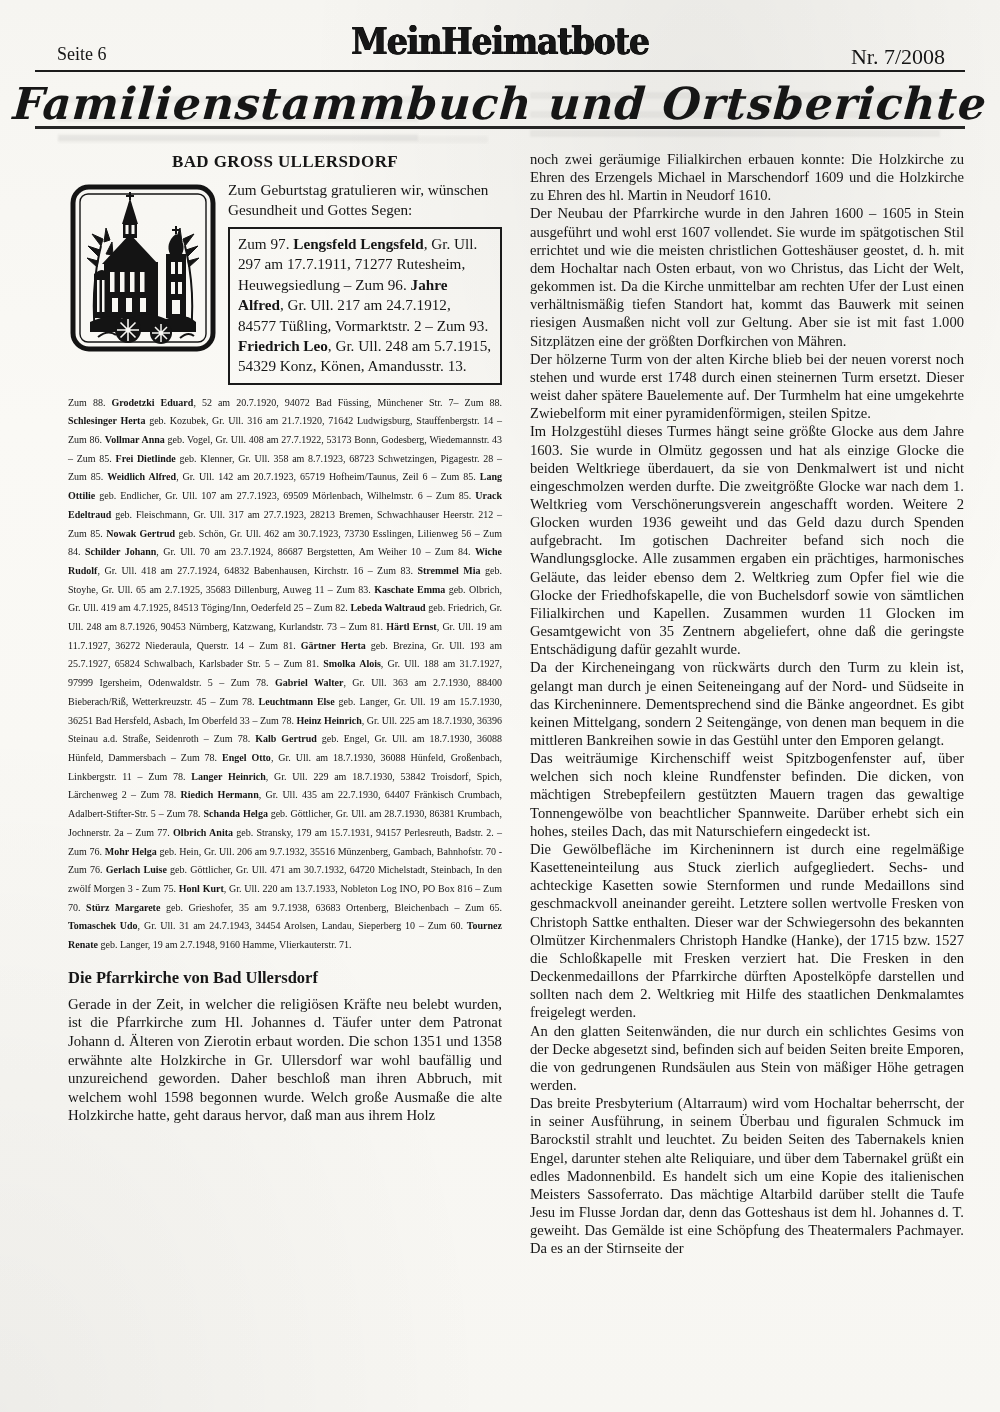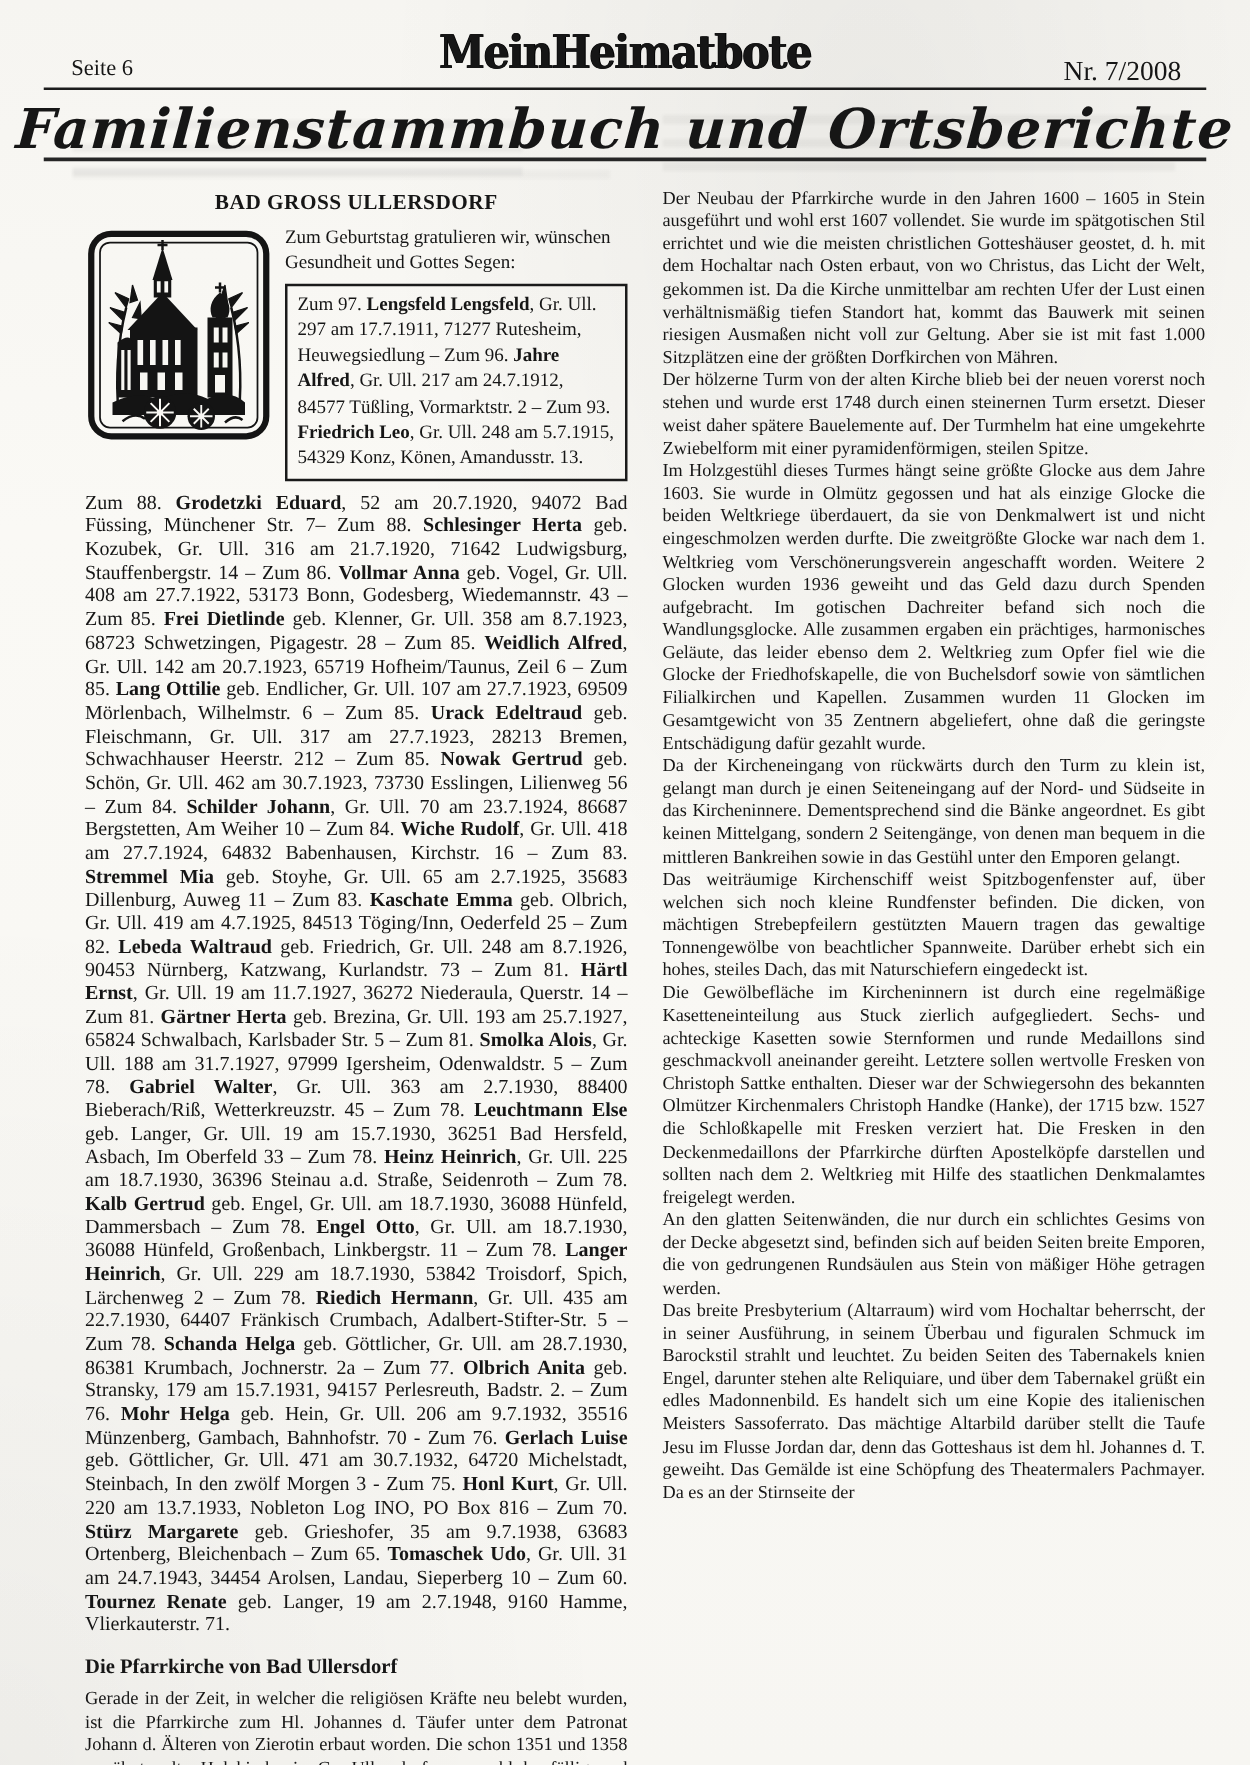--- a/index.html
+++ b/index.html
@@ -38,21 +38,21 @@
   }
 
   .columns{position:absolute;left:68px;top:150px;width:896px;display:flex;gap:28px;}
   .col{width:441px;}
 
   .town-heading{margin:2px 0 8px;text-align:center;font-size:17px;font-weight:bold;letter-spacing:.4px;}
   .figure{float:left;width:150px;height:172px;margin:2px 10px 6px 0;}
   .figure svg{display:block;width:150px;height:172px;}
   .intro{margin:0 0 7px;font-size:15.2px;line-height:1.32;}
   .gratbox{overflow:hidden;border:2px solid #1a1a1a;padding:5px 8px 6px;font-size:15.2px;line-height:1.34;}
-  .birthdays{clear:both;margin:9px 0 0;text-align:justify;font-size:16px;line-height:18.7px;hyphens:auto;}
+  .birthdays{clear:both;margin:9px 0 0;text-align:justify;font-size:10px;line-height:18.7px;hyphens:auto;}
   .birthdays b,.gratbox b{font-weight:bold;}
   .church-heading{margin:13px 0 7px;text-align:left;font-size:16.5px;font-weight:bold;}
   .church-para{margin:0;text-align:justify;font-size:14.8px;line-height:18.6px;hyphens:auto;}
 
   .right-col .para{margin:0;text-align:justify;font-size:14.6px;line-height:18.15px;hyphens:auto;}
 </style>
 </head>
 <body>
 
 <div class="page">
@@ -152,20 +152,21 @@
 
       <div class="gratbox">Zum 97. <b>Lengsfeld Lengsfeld</b>, Gr. Ull. 297 am 17.7.1911, 71277 Rutesheim, Heuwegsiedlung – Zum 96. <b>Jahre Alfred</b>, Gr. Ull. 217 am 24.7.1912, 84577 Tüßling, Vormarktstr. 2 – Zum 93. <b>Friedrich Leo</b>, Gr. Ull. 248 am 5.7.1915, 54329 Konz, Könen, Amandusstr. 13.</div>
 
       <p class="birthdays">Zum 88. <b>Grodetzki Eduard</b>, 52 am 20.7.1920, 94072 Bad Füssing, Münchener Str. 7– Zum 88. <b>Schlesinger Herta</b> geb. Kozubek, Gr. Ull. 316 am 21.7.1920, 71642 Ludwigsburg, Stauffenbergstr. 14 – Zum 86. <b>Vollmar Anna</b> geb. Vogel, Gr. Ull. 408 am 27.7.1922, 53173 Bonn, Godesberg, Wiedemannstr. 43 – Zum 85. <b>Frei Dietlinde</b> geb. Klenner, Gr. Ull. 358 am 8.7.1923, 68723 Schwetzingen, Pigagestr. 28 – Zum 85. <b>Weidlich Alfred</b>, Gr. Ull. 142 am 20.7.1923, 65719 Hofheim/Taunus, Zeil 6 – Zum 85. <b>Lang Ottilie</b> geb. Endlicher, Gr. Ull. 107 am 27.7.1923, 69509 Mörlenbach, Wilhelmstr. 6 – Zum 85. <b>Urack Edeltraud</b> geb. Fleischmann, Gr. Ull. 317 am 27.7.1923, 28213 Bremen, Schwachhauser Heerstr. 212 – Zum 85. <b>Nowak Gertrud</b> geb. Schön, Gr. Ull. 462 am 30.7.1923, 73730 Esslingen, Lilienweg 56 – Zum 84. <b>Schilder Johann</b>, Gr. Ull. 70 am 23.7.1924, 86687 Bergstetten, Am Weiher 10 – Zum 84. <b>Wiche Rudolf</b>, Gr. Ull. 418 am 27.7.1924, 64832 Babenhausen, Kirchstr. 16 – Zum 83. <b>Stremmel Mia</b> geb. Stoyhe, Gr. Ull. 65 am 2.7.1925, 35683 Dillenburg, Auweg 11 – Zum 83. <b>Kaschate Emma</b> geb. Olbrich, Gr. Ull. 419 am 4.7.1925, 84513 Töging/Inn, Oederfeld 25 – Zum 82. <b>Lebeda Waltraud</b> geb. Friedrich, Gr. Ull. 248 am 8.7.1926, 90453 Nürnberg, Katzwang, Kurlandstr. 73 – Zum 81. <b>Härtl Ernst</b>, Gr. Ull. 19 am 11.7.1927, 36272 Niederaula, Querstr. 14 – Zum 81. <b>Gärtner Herta</b> geb. Brezina, Gr. Ull. 193 am 25.7.1927, 65824 Schwalbach, Karlsbader Str. 5 – Zum 81. <b>Smolka Alois</b>, Gr. Ull. 188 am 31.7.1927, 97999 Igersheim, Odenwaldstr. 5 – Zum 78. <b>Gabriel Walter</b>, Gr. Ull. 363 am 2.7.1930, 88400 Bieberach/Riß, Wetterkreuzstr. 45 – Zum 78. <b>Leuchtmann Else</b> geb. Langer, Gr. Ull. 19 am 15.7.1930, 36251 Bad Hersfeld, Asbach, Im Oberfeld 33 – Zum 78. <b>Heinz Heinrich</b>, Gr. Ull. 225 am 18.7.1930, 36396 Steinau a.d. Straße, Seidenroth – Zum 78. <b>Kalb Gertrud</b> geb. Engel, Gr. Ull. am 18.7.1930, 36088 Hünfeld, Dammersbach – Zum 78. <b>Engel Otto</b>, Gr. Ull. am 18.7.1930, 36088 Hünfeld, Großenbach, Linkbergstr. 11 – Zum 78. <b>Langer Heinrich</b>, Gr. Ull. 229 am 18.7.1930, 53842 Troisdorf, Spich, Lärchenweg 2 – Zum 78. <b>Riedich Hermann</b>, Gr. Ull. 435 am 22.7.1930, 64407 Fränkisch Crumbach, Adalbert-Stifter-Str. 5 – Zum 78. <b>Schanda Helga</b> geb. Göttlicher, Gr. Ull. am 28.7.1930, 86381 Krumbach, Jochnerstr. 2a – Zum 77. <b>Olbrich Anita</b> geb. Stransky, 179 am 15.7.1931, 94157 Perlesreuth, Badstr. 2. – Zum 76. <b>Mohr Helga</b> geb. Hein, Gr. Ull. 206 am 9.7.1932, 35516 Münzenberg, Gambach, Bahnhofstr. 70 - Zum 76. <b>Gerlach Luise</b> geb. Göttlicher, Gr. Ull. 471 am 30.7.1932, 64720 Michelstadt, Steinbach, In den zwölf Morgen 3 - Zum 75. <b>Honl Kurt</b>, Gr. Ull. 220 am 13.7.1933, Nobleton Log INO, PO Box 816 – Zum 70. <b>Stürz Margarete</b> geb. Grieshofer, 35 am 9.7.1938, 63683 Ortenberg, Bleichenbach – Zum 65. <b>Tomaschek Udo</b>, Gr. Ull. 31 am 24.7.1943, 34454 Arolsen, Landau, Sieperberg 10 – Zum 60. <b>Tournez Renate</b> geb. Langer, 19 am 2.7.1948, 9160 Hamme, Vlierkauterstr. 71.</p>
 
       <h3 class="church-heading">Die Pfarrkirche von Bad Ullersdorf</h3>
       <p class="church-para">Gerade in der Zeit, in welcher die religiösen Kräfte neu belebt wurden, ist die Pfarrkirche zum Hl. Johannes d. Täufer unter dem Patronat Johann d. Älteren von Zierotin erbaut worden. Die schon 1351 und 1358 erwähnte alte Holzkirche in Gr. Ullersdorf war wohl baufällig und unzureichend geworden. Daher beschloß man ihren Abbruch, mit welchem wohl 1598 begonnen wurde. Welch große Ausmaße die alte Holzkirche hatte, geht daraus hervor, daß man aus ihrem Holz</p>
     </div>
 
     <div class="col right-col">
+        <p class="para">noch zwei geräumige Filialkirchen erbauen konnte: Die Holzkirche zu Ehren des Erzengels Michael in Marschendorf 1609 und die Holzkirche zu Ehren des hl. Martin in Neudorf 1610.</p>
         <p class="para">Der Neubau der Pfarrkirche wurde in den Jahren 1600 – 1605 in Stein ausgeführt und wohl erst 1607 vollendet. Sie wurde im spätgotischen Stil errichtet und wie die meisten christlichen Gotteshäuser geostet, d. h. mit dem Hochaltar nach Osten erbaut, von wo Christus, das Licht der Welt, gekommen ist. Da die Kirche unmittelbar am rechten Ufer der Lust einen verhältnismäßig tiefen Standort hat, kommt das Bauwerk mit seinen riesigen Ausmaßen nicht voll zur Geltung. Aber sie ist mit fast 1.000 Sitzplätzen eine der größten Dorfkirchen von Mähren.</p>
         <p class="para">Der hölzerne Turm von der alten Kirche blieb bei der neuen vorerst noch stehen und wurde erst 1748 durch einen steinernen Turm ersetzt. Dieser weist daher spätere Bauelemente auf. Der Turmhelm hat eine umgekehrte Zwiebelform mit einer pyramidenförmigen, steilen Spitze.</p>
         <p class="para">Im Holzgestühl dieses Turmes hängt seine größte Glocke aus dem Jahre 1603. Sie wurde in Olmütz gegossen und hat als einzige Glocke die beiden Weltkriege überdauert, da sie von Denkmalwert ist und nicht eingeschmolzen werden durfte. Die zweitgrößte Glocke war nach dem 1. Weltkrieg vom Verschönerungsverein angeschafft worden. Weitere 2 Glocken wurden 1936 geweiht und das Geld dazu durch Spenden aufgebracht. Im gotischen Dachreiter befand sich noch die Wandlungsglocke. Alle zusammen ergaben ein prächtiges, harmonisches Geläute, das leider ebenso dem 2. Weltkrieg zum Opfer fiel wie die Glocke der Friedhofskapelle, die von Buchelsdorf sowie von sämtlichen Filialkirchen und Kapellen. Zusammen wurden 11 Glocken im Gesamtgewicht von 35 Zentnern abgeliefert, ohne daß die geringste Entschädigung dafür gezahlt wurde.</p>
         <p class="para">Da der Kircheneingang von rückwärts durch den Turm zu klein ist, gelangt man durch je einen Seiteneingang auf der Nord- und Südseite in das Kircheninnere. Dementsprechend sind die Bänke angeordnet. Es gibt keinen Mittelgang, sondern 2 Seitengänge, von denen man bequem in die mittleren Bankreihen sowie in das Gestühl unter den Emporen gelangt.</p>
         <p class="para">Das weiträumige Kirchenschiff weist Spitzbogenfenster auf, über welchen sich noch kleine Rundfenster befinden. Die dicken, von mächtigen Strebepfeilern gestützten Mauern tragen das gewaltige Tonnengewölbe von beachtlicher Spannweite. Darüber erhebt sich ein hohes, steiles Dach, das mit Naturschiefern eingedeckt ist.</p>
         <p class="para">Die Gewölbefläche im Kircheninnern ist durch eine regelmäßige Kasetteneinteilung aus Stuck zierlich aufgegliedert. Sechs- und achteckige Kasetten sowie Sternformen und runde Medaillons sind geschmackvoll aneinander gereiht. Letztere sollen wertvolle Fresken von Christoph Sattke enthalten. Dieser war der Schwiegersohn des bekannten Olmützer Kirchenmalers Christoph Handke (Hanke), der 1715 bzw. 1527 die Schloßkapelle mit Fresken verziert hat. Die Fresken in den Deckenmedaillons der Pfarrkirche dürften Apostelköpfe darstellen und sollten nach dem 2. Weltkrieg mit Hilfe des staatlichen Denkmalamtes freigelegt werden.</p>
         <p class="para">An den glatten Seitenwänden, die nur durch ein schlichtes Gesims von der Decke abgesetzt sind, befinden sich auf beiden Seiten breite Emporen, die von gedrungenen Rundsäulen aus Stein von mäßiger Höhe getragen werden.</p>
         <p class="para">Das breite Presbyterium (Altarraum) wird vom Hochaltar beherrscht, der in seiner Ausführung, in seinem Überbau und figuralen Schmuck im Barockstil strahlt und leuchtet. Zu beiden Seiten des Tabernakels knien Engel, darunter stehen alte Reliquiare, und über dem Tabernakel grüßt ein edles Madonnenbild. Es handelt sich um eine Kopie des italienischen Meisters Sassoferrato. Das mächtige Altarbild darüber stellt die Taufe Jesu im Flusse Jordan dar, denn das Gotteshaus ist dem hl. Johannes d. T. geweiht. Das Gemälde ist eine Schöpfung des Theatermalers Pachmayer. Da es an der Stirnseite der</p>
       </div>
 

